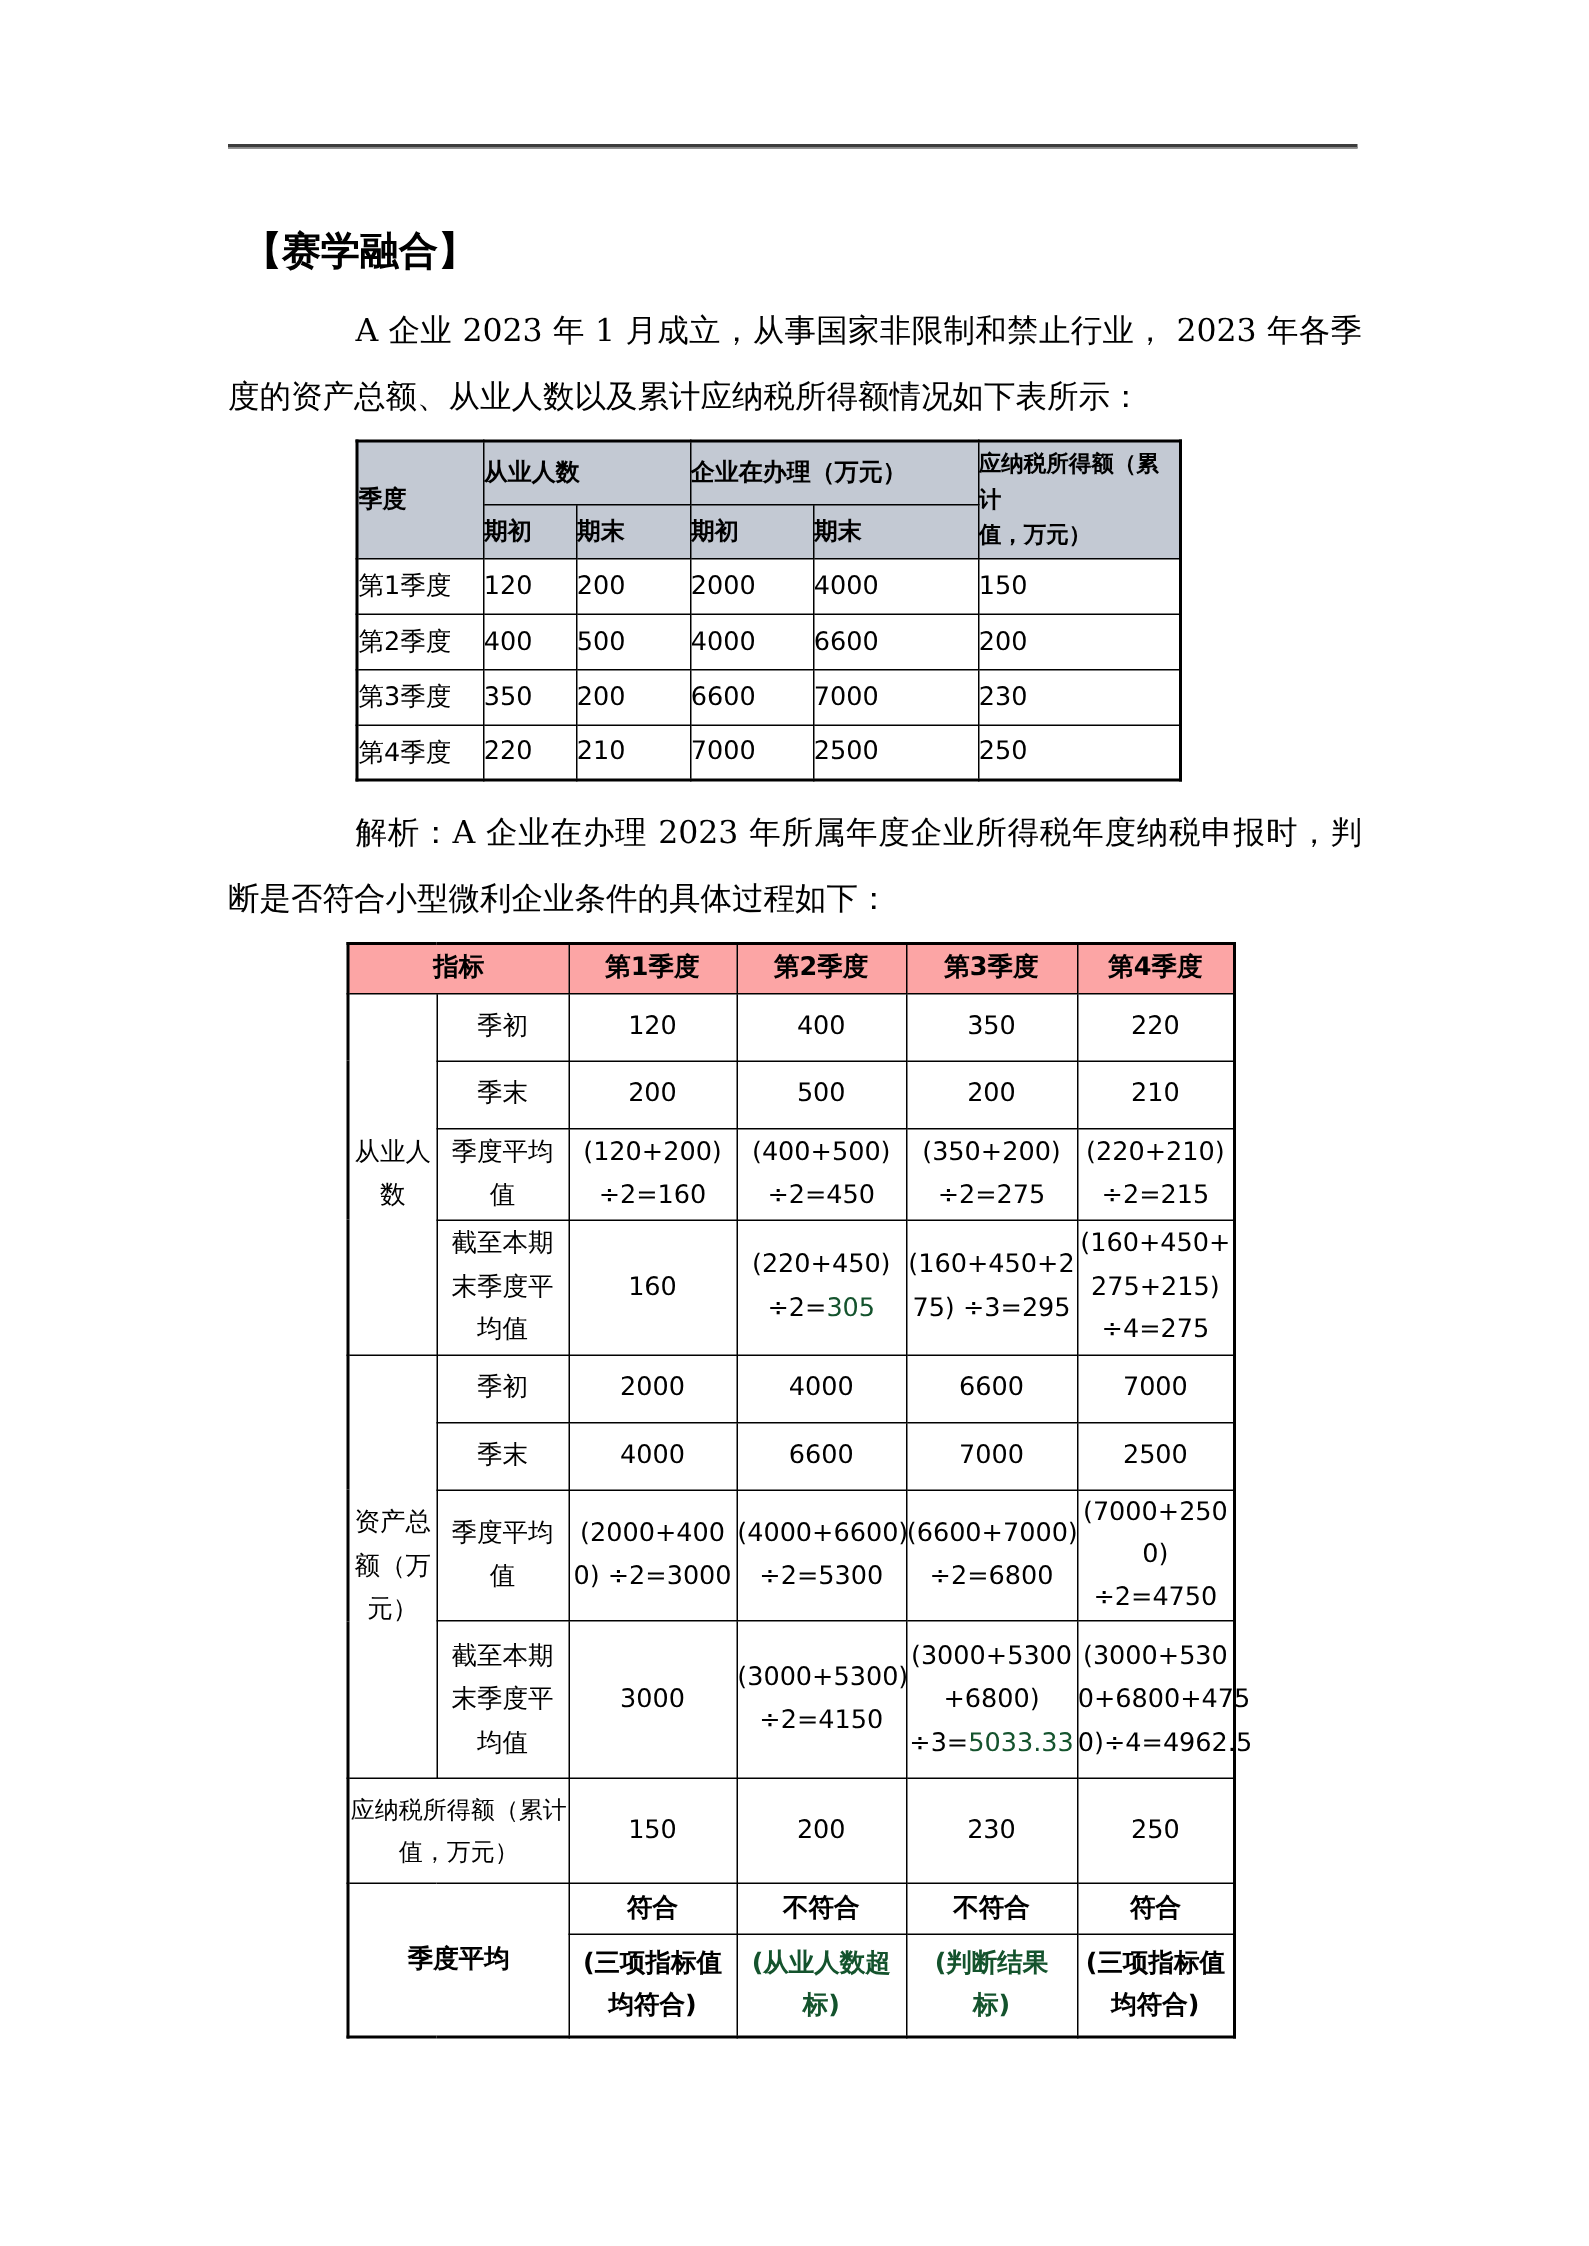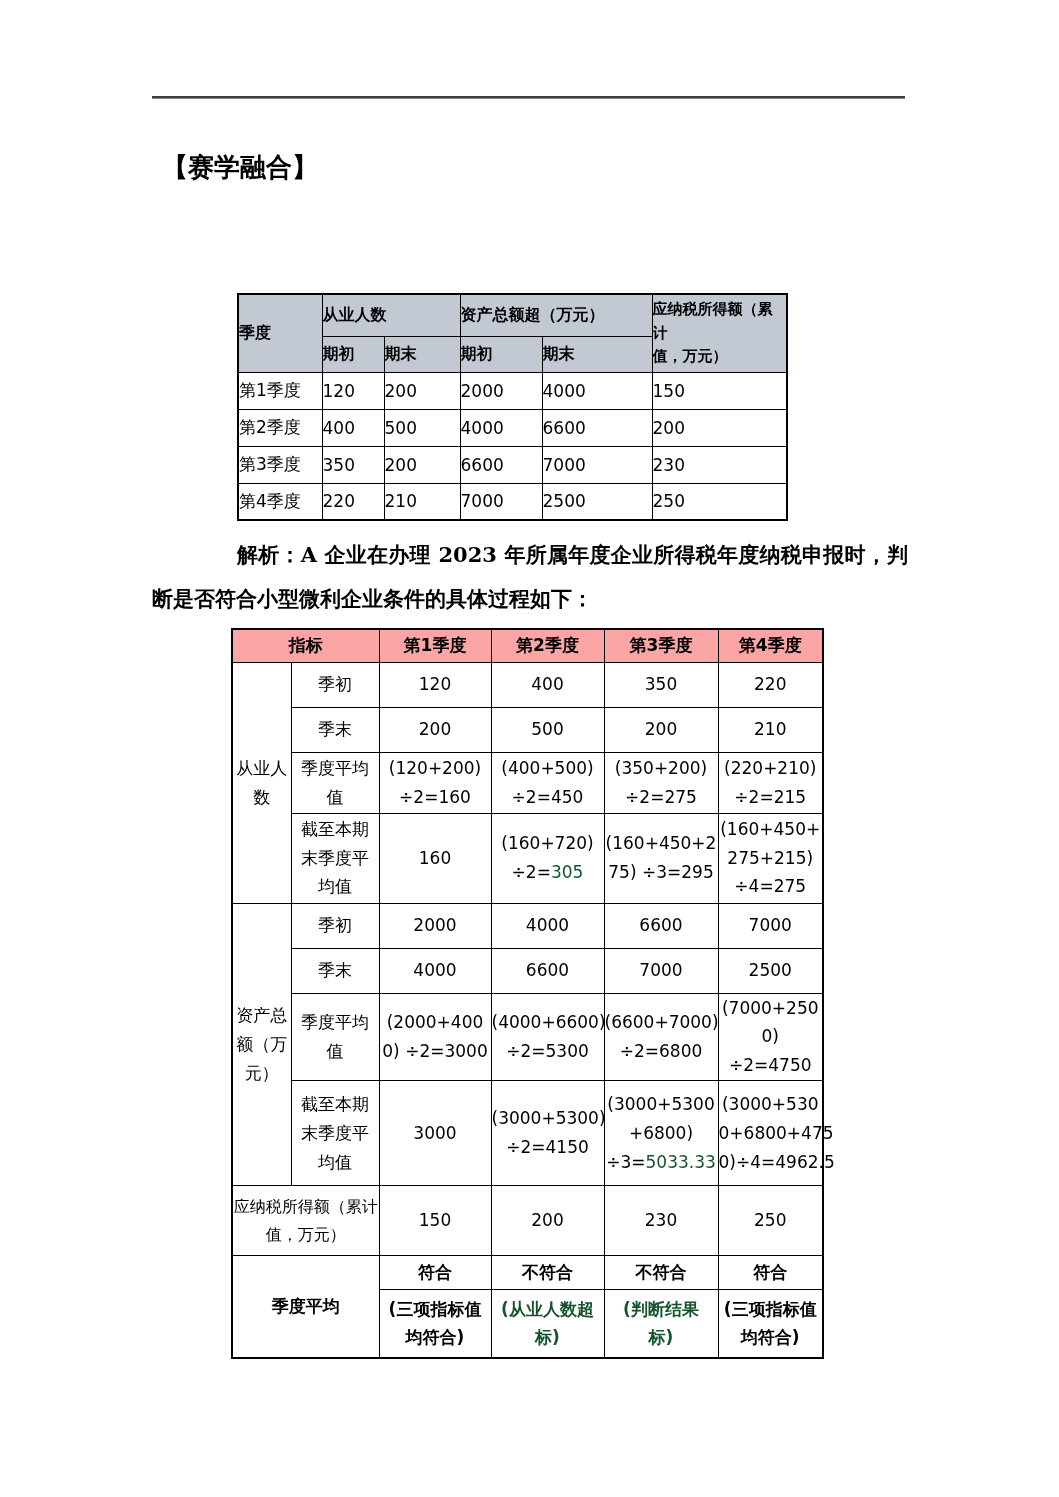--- a/index.html
+++ b/index.html
@@ -5,21 +5,21 @@
   html,body{margin:0;padding:0;background:#fff;}
   .page{position:relative;width:918px;height:1497px;background:#fff;overflow:hidden;
         font-family:"DejaVu Serif","Liberation Serif",serif;color:#000;}
   .rule{position:absolute;left:152px;top:96px;width:753px;height:2px;background:#3d3d3d;
         border-bottom:1px solid #8a8a8a;}
   .heading{position:absolute;left:162px;top:150px;margin:0;
         font-family:"DejaVu Sans","Liberation Sans",sans-serif;font-size:26px;font-weight:bold;}
   .para{position:absolute;left:152px;width:756px;margin:0;font-size:21px;line-height:44px;
         text-align:justify;text-indent:85px;}
   #intro{top:198px;}
-  #analysis{top:533px;font-weight:bold;}
+  #analysis{top:533px;}
   table{border-collapse:collapse;table-layout:fixed;position:absolute;background:#fff;
         font-family:"DejaVu Sans","Liberation Sans",sans-serif;}
   
   .t1{left:237px;top:293px;width:549px;font-size:17px;border:2px solid #000;}
   .t1 th,.t1 td{border:1px solid #000;text-align:left;vertical-align:middle;padding:0;}
   .t1 th{background:#c3c9d3;font-size:16px;font-weight:bold;white-space:pre-line;line-height:1.55;}
   .t1 .tax-h{font-size:15px;}
   .t1 .th1{height:42px;}
   .t1 .th2{height:36px;}
   .t1 tbody tr{height:37px;}
@@ -35,35 +35,36 @@
   .red{color:#14532d;}
 </style>
 </head>
 <body>
 
 <div class="page">
   <div class="rule"></div>
 
   <h1 class="heading">【赛学融合】</h1>
 
+  <p class="para" id="intro">A 企业 2023 年 1 月成立，从事国家非限制和禁止行业， 2023 年各季度的资产总额、从业人数以及累计应纳税所得额情况如下表所示：</p>
 
   <table class="t1">
     <colgroup>
       <col style="width:84px">
         <col style="width:62px">
         <col style="width:76px">
       <col style="width:82px">
         <col style="width:110px">
         <col style="width:135px">
     </colgroup>
     <thead>
       <tr class="th1">
         <th rowspan="2">季度</th>
         <th colspan="2">从业人数</th>
-        <th colspan="2">资产总额超（万元）</th>
+        <th colspan="2">企业在办理（万元）</th>
         <th rowspan="2" class="tax-h">应纳税所得额（累计
 值，万元）</th>
       </tr>
       <tr class="th2">
         <th>期初</th>
         <th>期末</th>
         <th>期初</th>
         <th>期末</th>
       </tr>
     </thead>
@@ -149,21 +150,21 @@
         <td>(350+200)
 ÷2=275</td>
         <td>(220+210)
 ÷2=215</td>
       </tr>
       <tr class="h90">
         <td>截至本期
 末季度平
 均值</td>
         <td><span>160</span><span class="red"></span></td>
-        <td><span>(160+720)
+        <td><span>(220+450)
 ÷2=</span><span class="red">305</span></td>
         <td><span>(160+450+2
 75) ÷3=295</span><span class="red"></span></td>
         <td><span>(160+450+
 275+215)
 ÷4=275</span><span class="red"></span></td>
       </tr>
 
       <tr class="h45">
         <td rowspan="4">资产总

